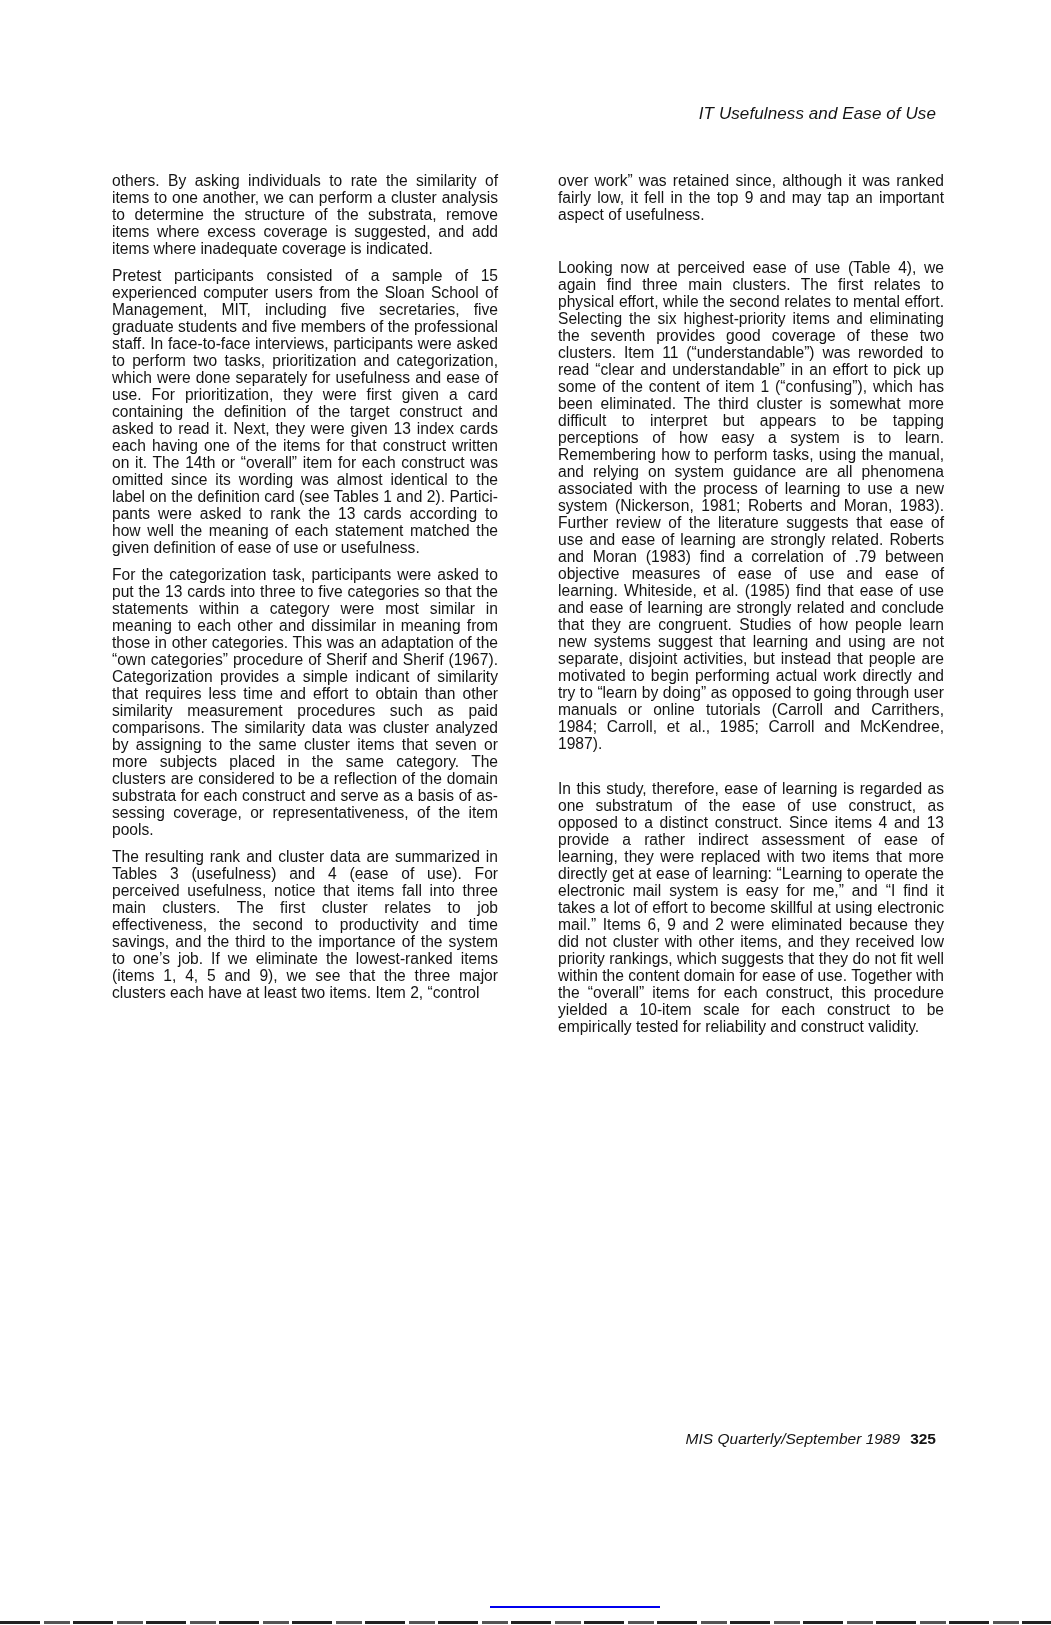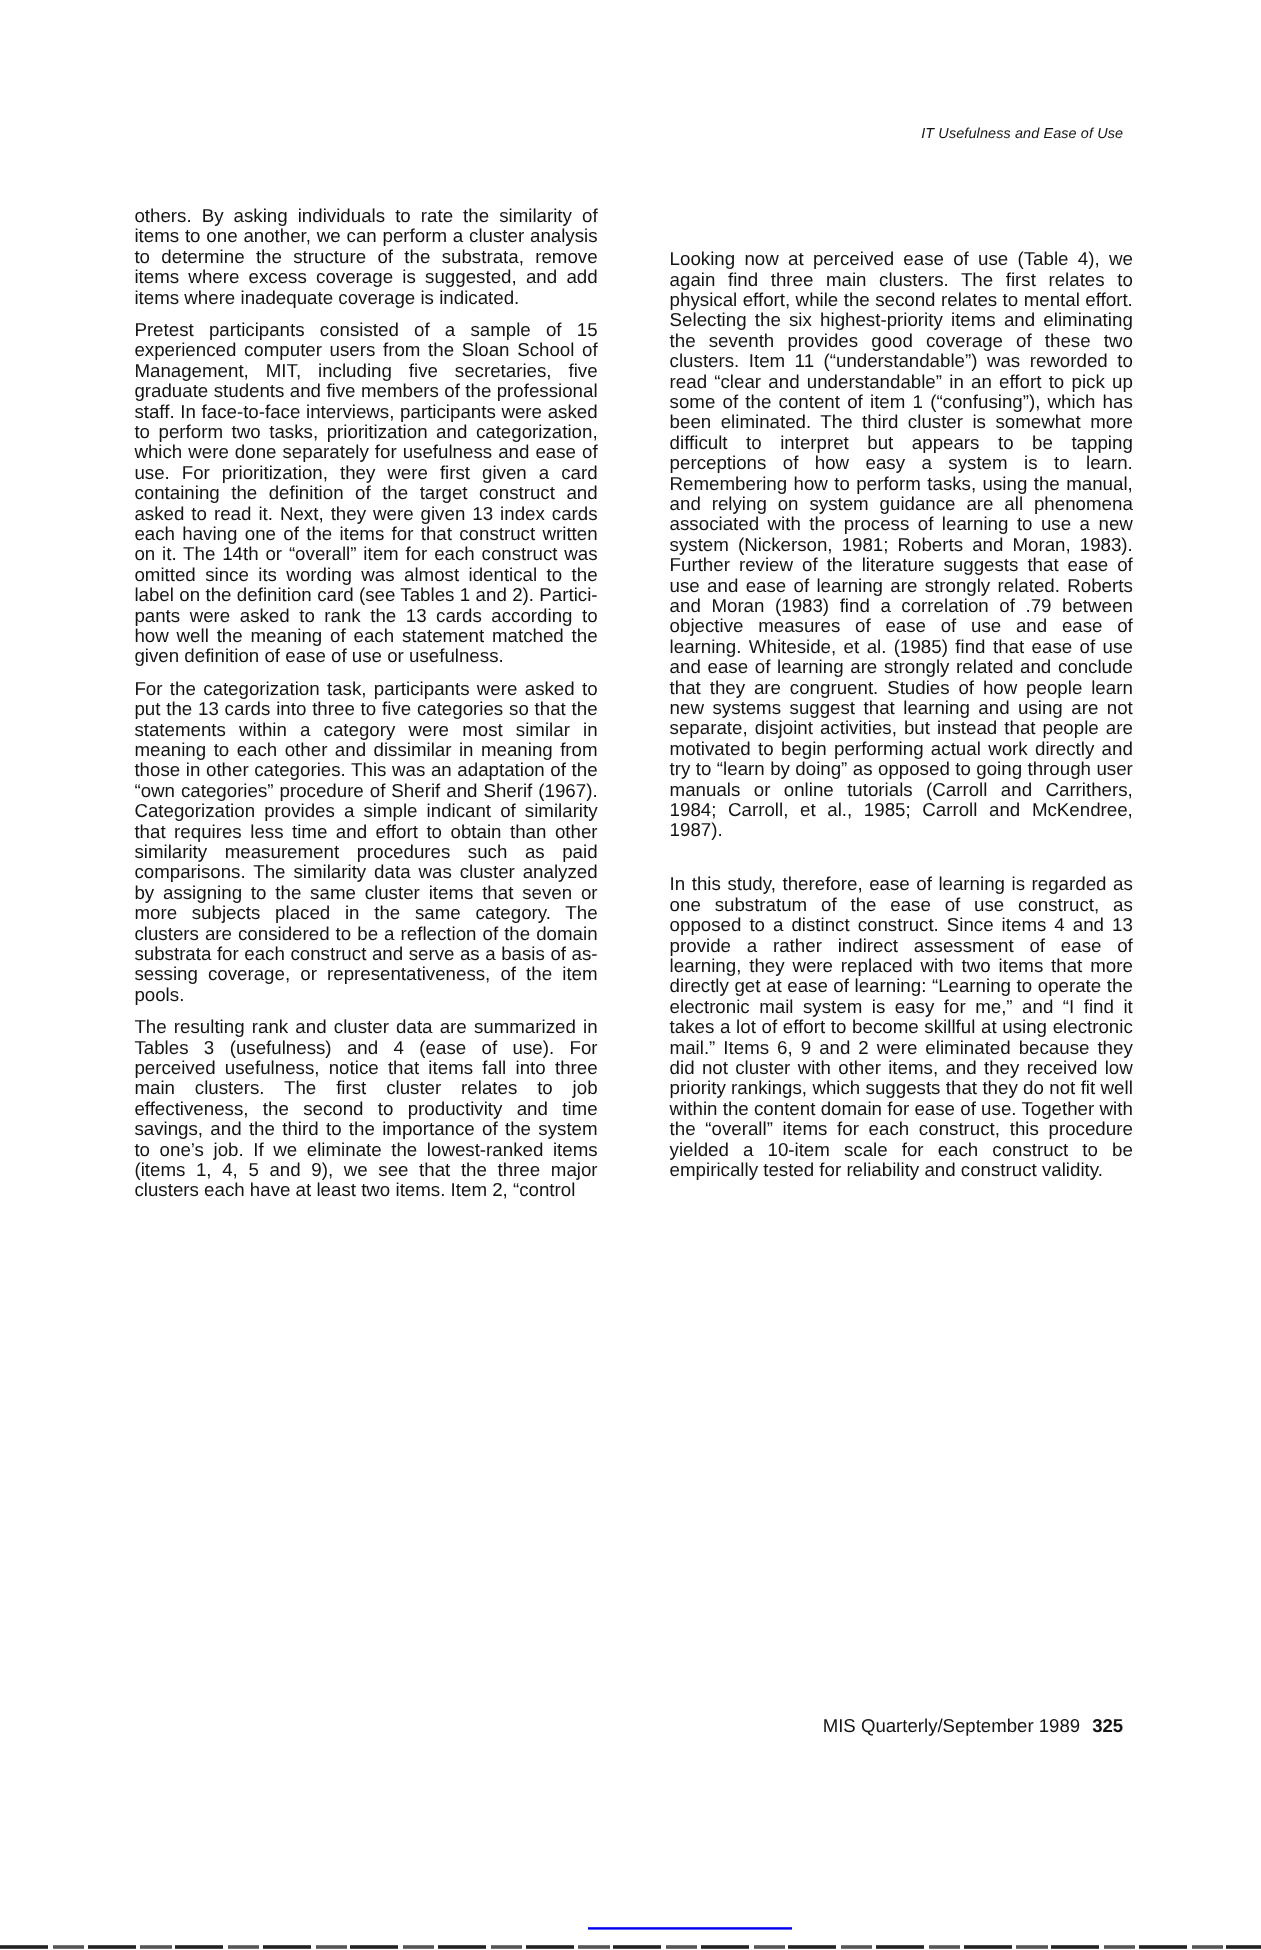--- a/index.html
+++ b/index.html
@@ -1,47 +1,48 @@
 <!DOCTYPE html>
 <html><head>
   <meta charset="utf-8">
   <style>
     html, body { margin: 0; padding: 0; background: #ffffff; }
     body { width: 1051px; height: 1625px; position: relative; overflow: hidden;
            font-family: "Liberation Sans", sans-serif; color: #141414; }
     .running-head { position: absolute; top: 104px; right: 115px; font-style: italic;
-           font-size: 12px; letter-spacing: 0.1px; }
+           font-size: 17px; letter-spacing: 0.1px; }
     .col { position: absolute; top: 172px; width: 386px; font-size: 15.6px;
            line-height: 17px; text-align: justify; hyphens: manual; }
     .col p { margin: 0 0 10px 0; }
     .col-left { left: 112px; }
     .col-right { left: 558px; }
     .col-right p.gap { margin-top: 36px; }
     .col-right p.gap2 { margin-top: 28px; }
     .footer { position: absolute; top: 1430px; right: 115px; font-size: 15.5px; }
-    .footer .journal { }
+    .footer .journal { font-style: italic; }
     .footer .page-no { font-weight: bold; margin-left: 10px; text-align: center; }
     .blue-line { position: absolute; left: 490px; top: 1606px; width: 170px; height: 2px;
            background: #0000ee; }
     .scan-edge { position: absolute; left: 0; top: 1621px; width: 1051px; height: 3px;
            background: repeating-linear-gradient(90deg, #222 0 40px, #fff 40px 44px, #555 44px 70px, #fff 70px 73px); }
   </style>
 </head>
 <body>
 
 <div class="running-head">IT Usefulness and Ease of Use</div>
 
 <div class="col col-left">
   <p>others. By asking individuals to rate the similar­ity of items to one another, we can perform a cluster analysis to determine the structure of the substrata, remove items where excess coverage is suggested, and add items where inadequate coverage is indicated.</p>
   <p>Pretest participants consisted of a sample of 15 experienced computer users from the Sloan School of Management, MIT, including five sec­retaries, five graduate students and five mem­bers of the professional staff. In face-to-face in­terviews, participants were asked to perform two tasks, prioritization and categorization, which were done separately for usefulness and ease of use. For prioritization, they were first given a card containing the definition of the target con­struct and asked to read it. Next, they were given 13 index cards each having one of the items for that construct written on it. The 14th or “over­all” item for each construct was omitted since its wording was almost identical to the label on the definition card (see Tables 1 and 2). Partici­pants were asked to rank the 13 cards accord­ing to how well the meaning of each statement matched the given definition of ease of use or usefulness.</p>
   <p>For the categorization task, participants were asked to put the 13 cards into three to five cate­gories so that the statements within a category were most similar in meaning to each other and dissimilar in meaning from those in other cate­gories. This was an adaptation of the “own cate­gories” procedure of Sherif and Sherif (1967). Categorization provides a simple indicant of simi­larity that requires less time and effort to obtain than other similarity measurement procedures such as paid comparisons. The similarity data was cluster analyzed by assigning to the same cluster items that seven or more subjects placed in the same category. The clusters are consid­ered to be a reflection of the domain substrata for each construct and serve as a basis of as­sessing coverage, or representativeness, of the item pools.</p>
   <p>The resulting rank and cluster data are summa­rized in Tables 3 (usefulness) and 4 (ease of use). For perceived usefulness, notice that items fall into three main clusters. The first cluster re­lates to job effectiveness, the second to produc­tivity and time savings, and the third to the im­portance of the system to one’s job. If we eliminate the lowest-ranked items (items 1, 4, 5 and 9), we see that the three major clusters each have at least two items. Item 2, “control</p>
 </div>
 
 <div class="col col-right">
+  <p>over work” was retained since, although it was ranked fairly low, it fell in the top 9 and may tap an important aspect of usefulness.</p>
   <p class="gap">Looking now at perceived ease of use (Table 4), we again find three main clusters. The first relates to physical effort, while the second re­lates to mental effort. Selecting the six highest-priority items and eliminating the seventh pro­vides good coverage of these two clusters. Item 11 (“understandable”) was reworded to read “clear and understandable” in an effort to pick up some of the content of item 1 (“confusing”), which has been eliminated. The third cluster is somewhat more difficult to interpret but appears to be tapping perceptions of how easy a system is to learn. Remembering how to perform tasks, using the manual, and relying on system guid­ance are all phenomena associated with the proc­ess of learning to use a new system (Nickerson, 1981; Roberts and Moran, 1983). Further review of the literature suggests that ease of use and ease of learning are strongly related. Roberts and Moran (1983) find a correlation of .79 be­tween objective measures of ease of use and ease of learning. Whiteside, et al. (1985) find that ease of use and ease of learning are strongly related and conclude that they are con­gruent. Studies of how people learn new sys­tems suggest that learning and using are not separate, disjoint activities, but instead that people are motivated to begin performing actual work directly and try to “learn by doing” as op­posed to going through user manuals or online tutorials (Carroll and Carrithers, 1984; Carroll, et al., 1985; Carroll and McKendree, 1987).</p>
   <p class="gap2">In this study, therefore, ease of learning is re­garded as one substratum of the ease of use construct, as opposed to a distinct construct. Since items 4 and 13 provide a rather indirect assessment of ease of learning, they were re­placed with two items that more directly get at ease of learning: “Learning to operate the elec­tronic mail system is easy for me,” and “I find it takes a lot of effort to become skillful at using electronic mail.” Items 6, 9 and 2 were elimi­nated because they did not cluster with other items, and they received low priority rankings, which suggests that they do not fit well within the content domain for ease of use. Together with the “overall” items for each construct, this procedure yielded a 10-item scale for each con­struct to be empirically tested for reliability and construct validity.</p>
 </div>
 
 <div class="footer">
   <span class="journal">MIS Quarterly/September 1989</span><span class="page-no">325</span>
 </div>
 
 <div class="blue-line"></div>
 <div class="scan-edge"></div>

